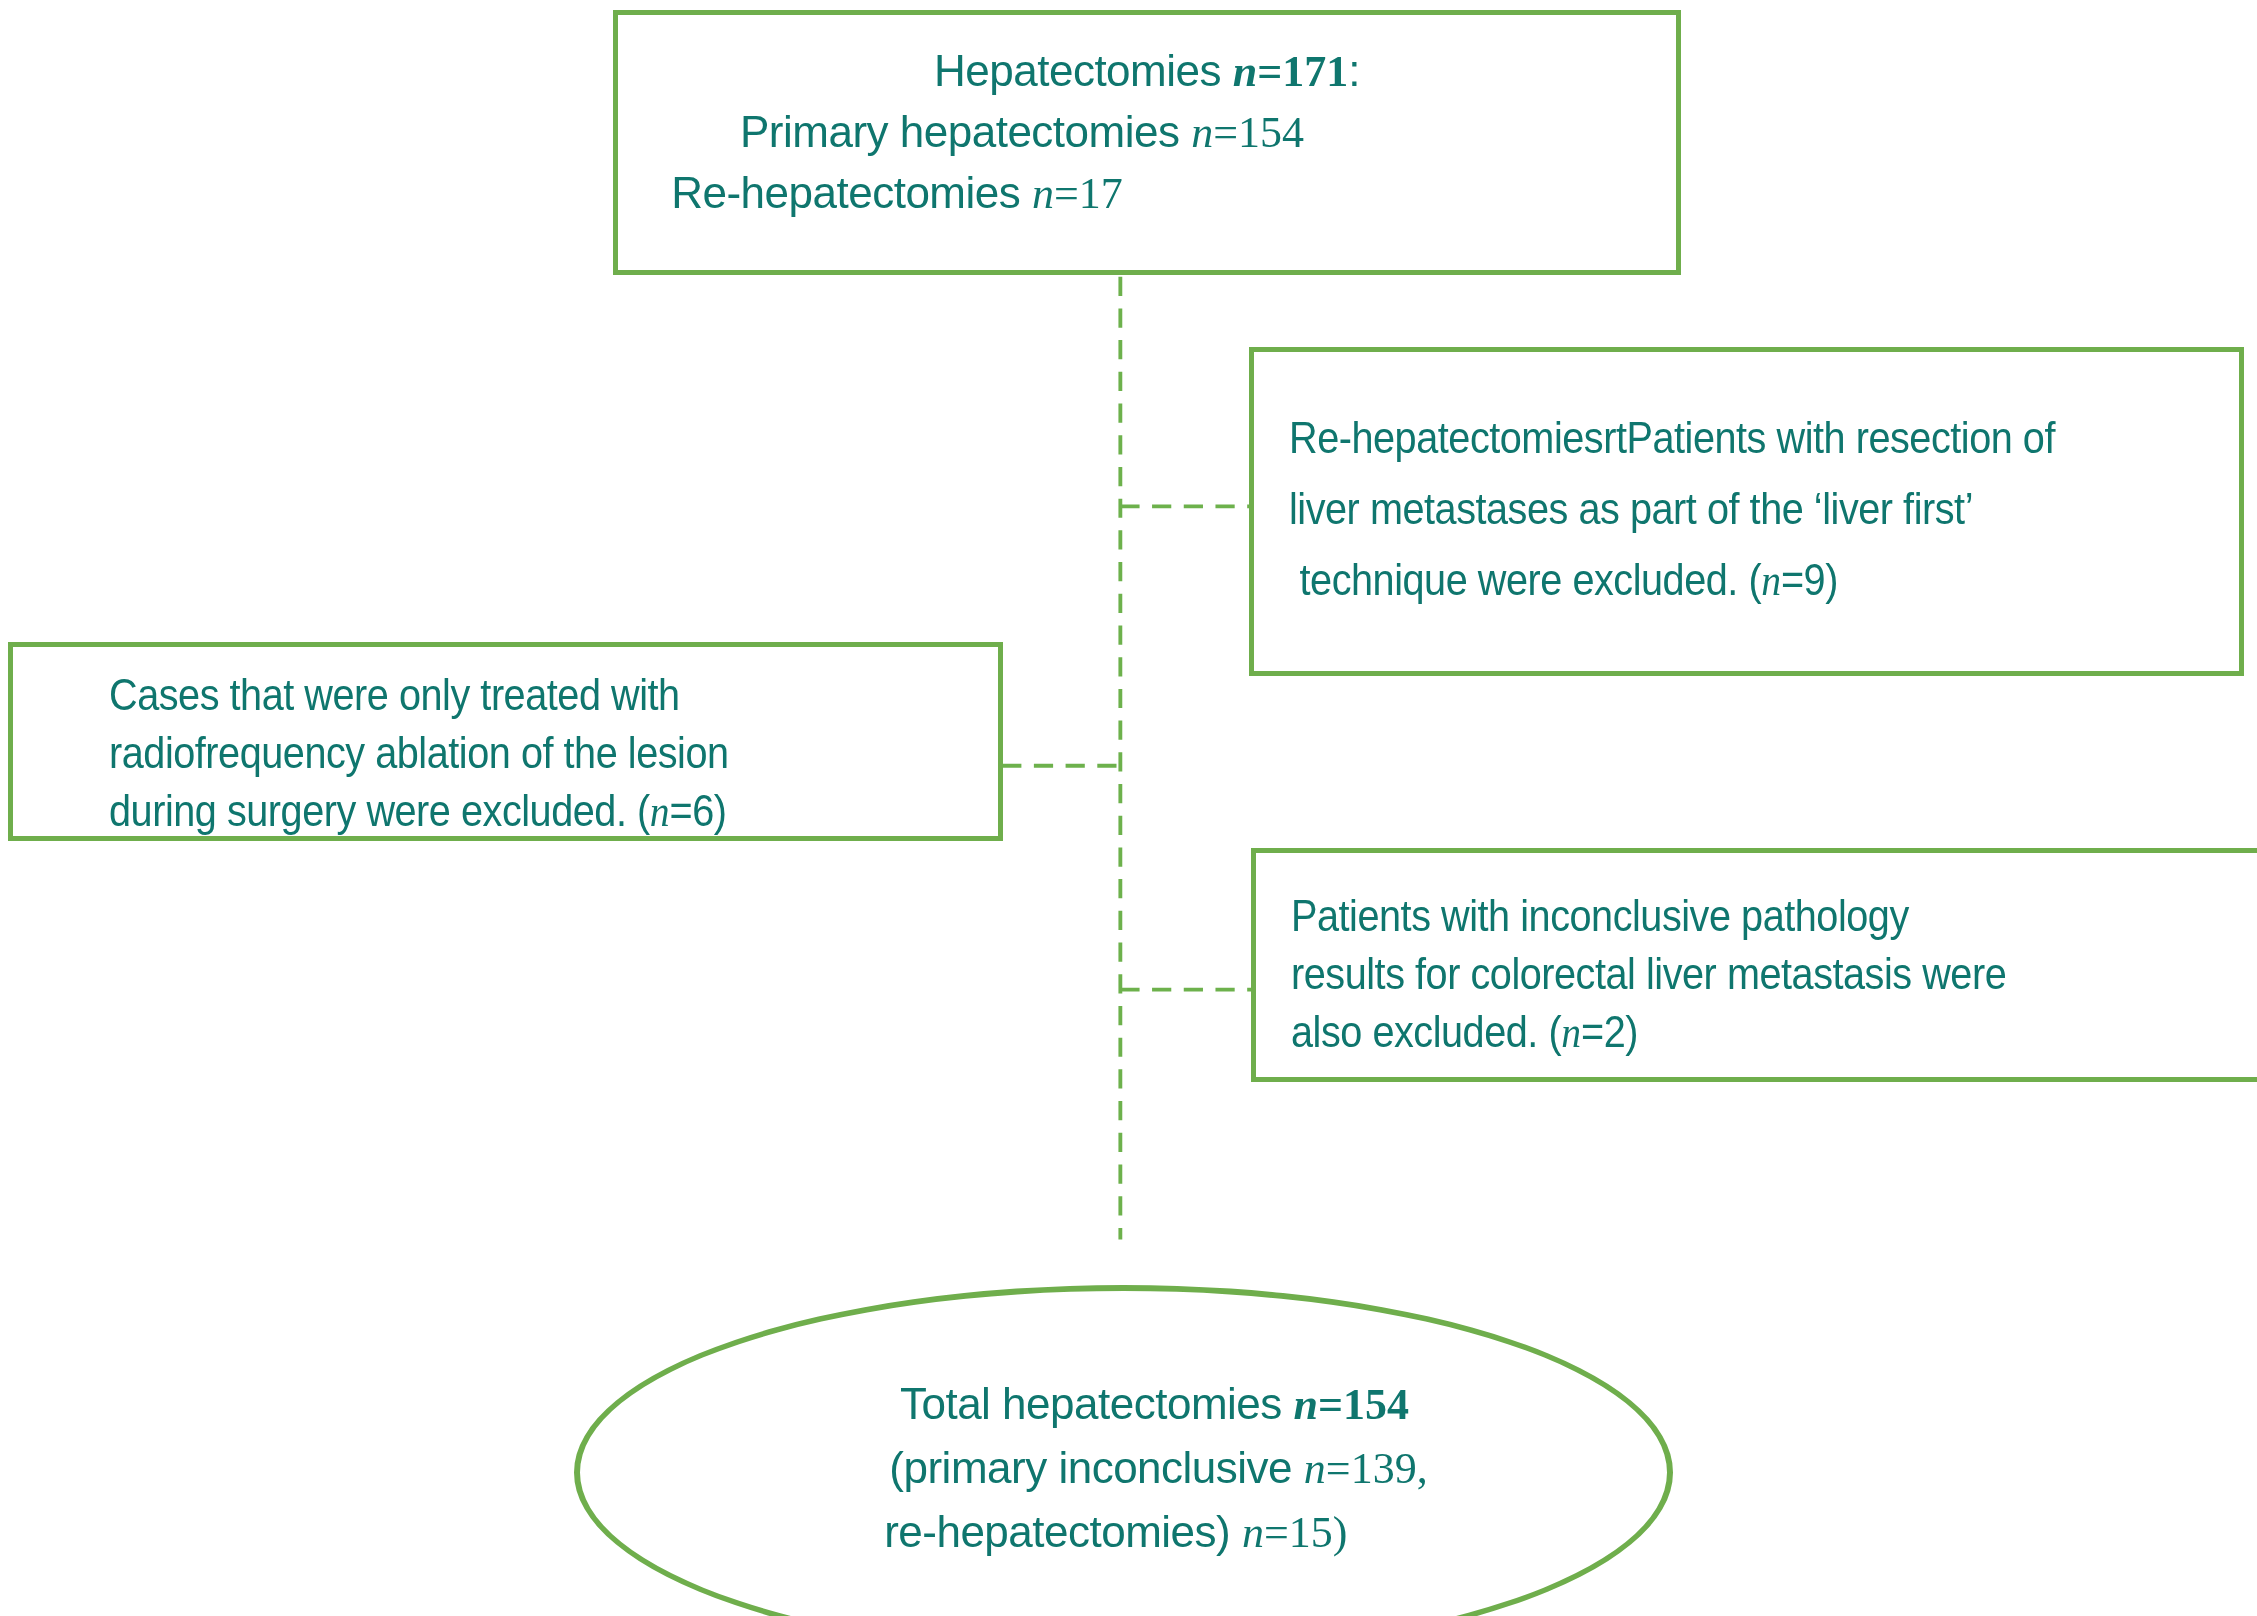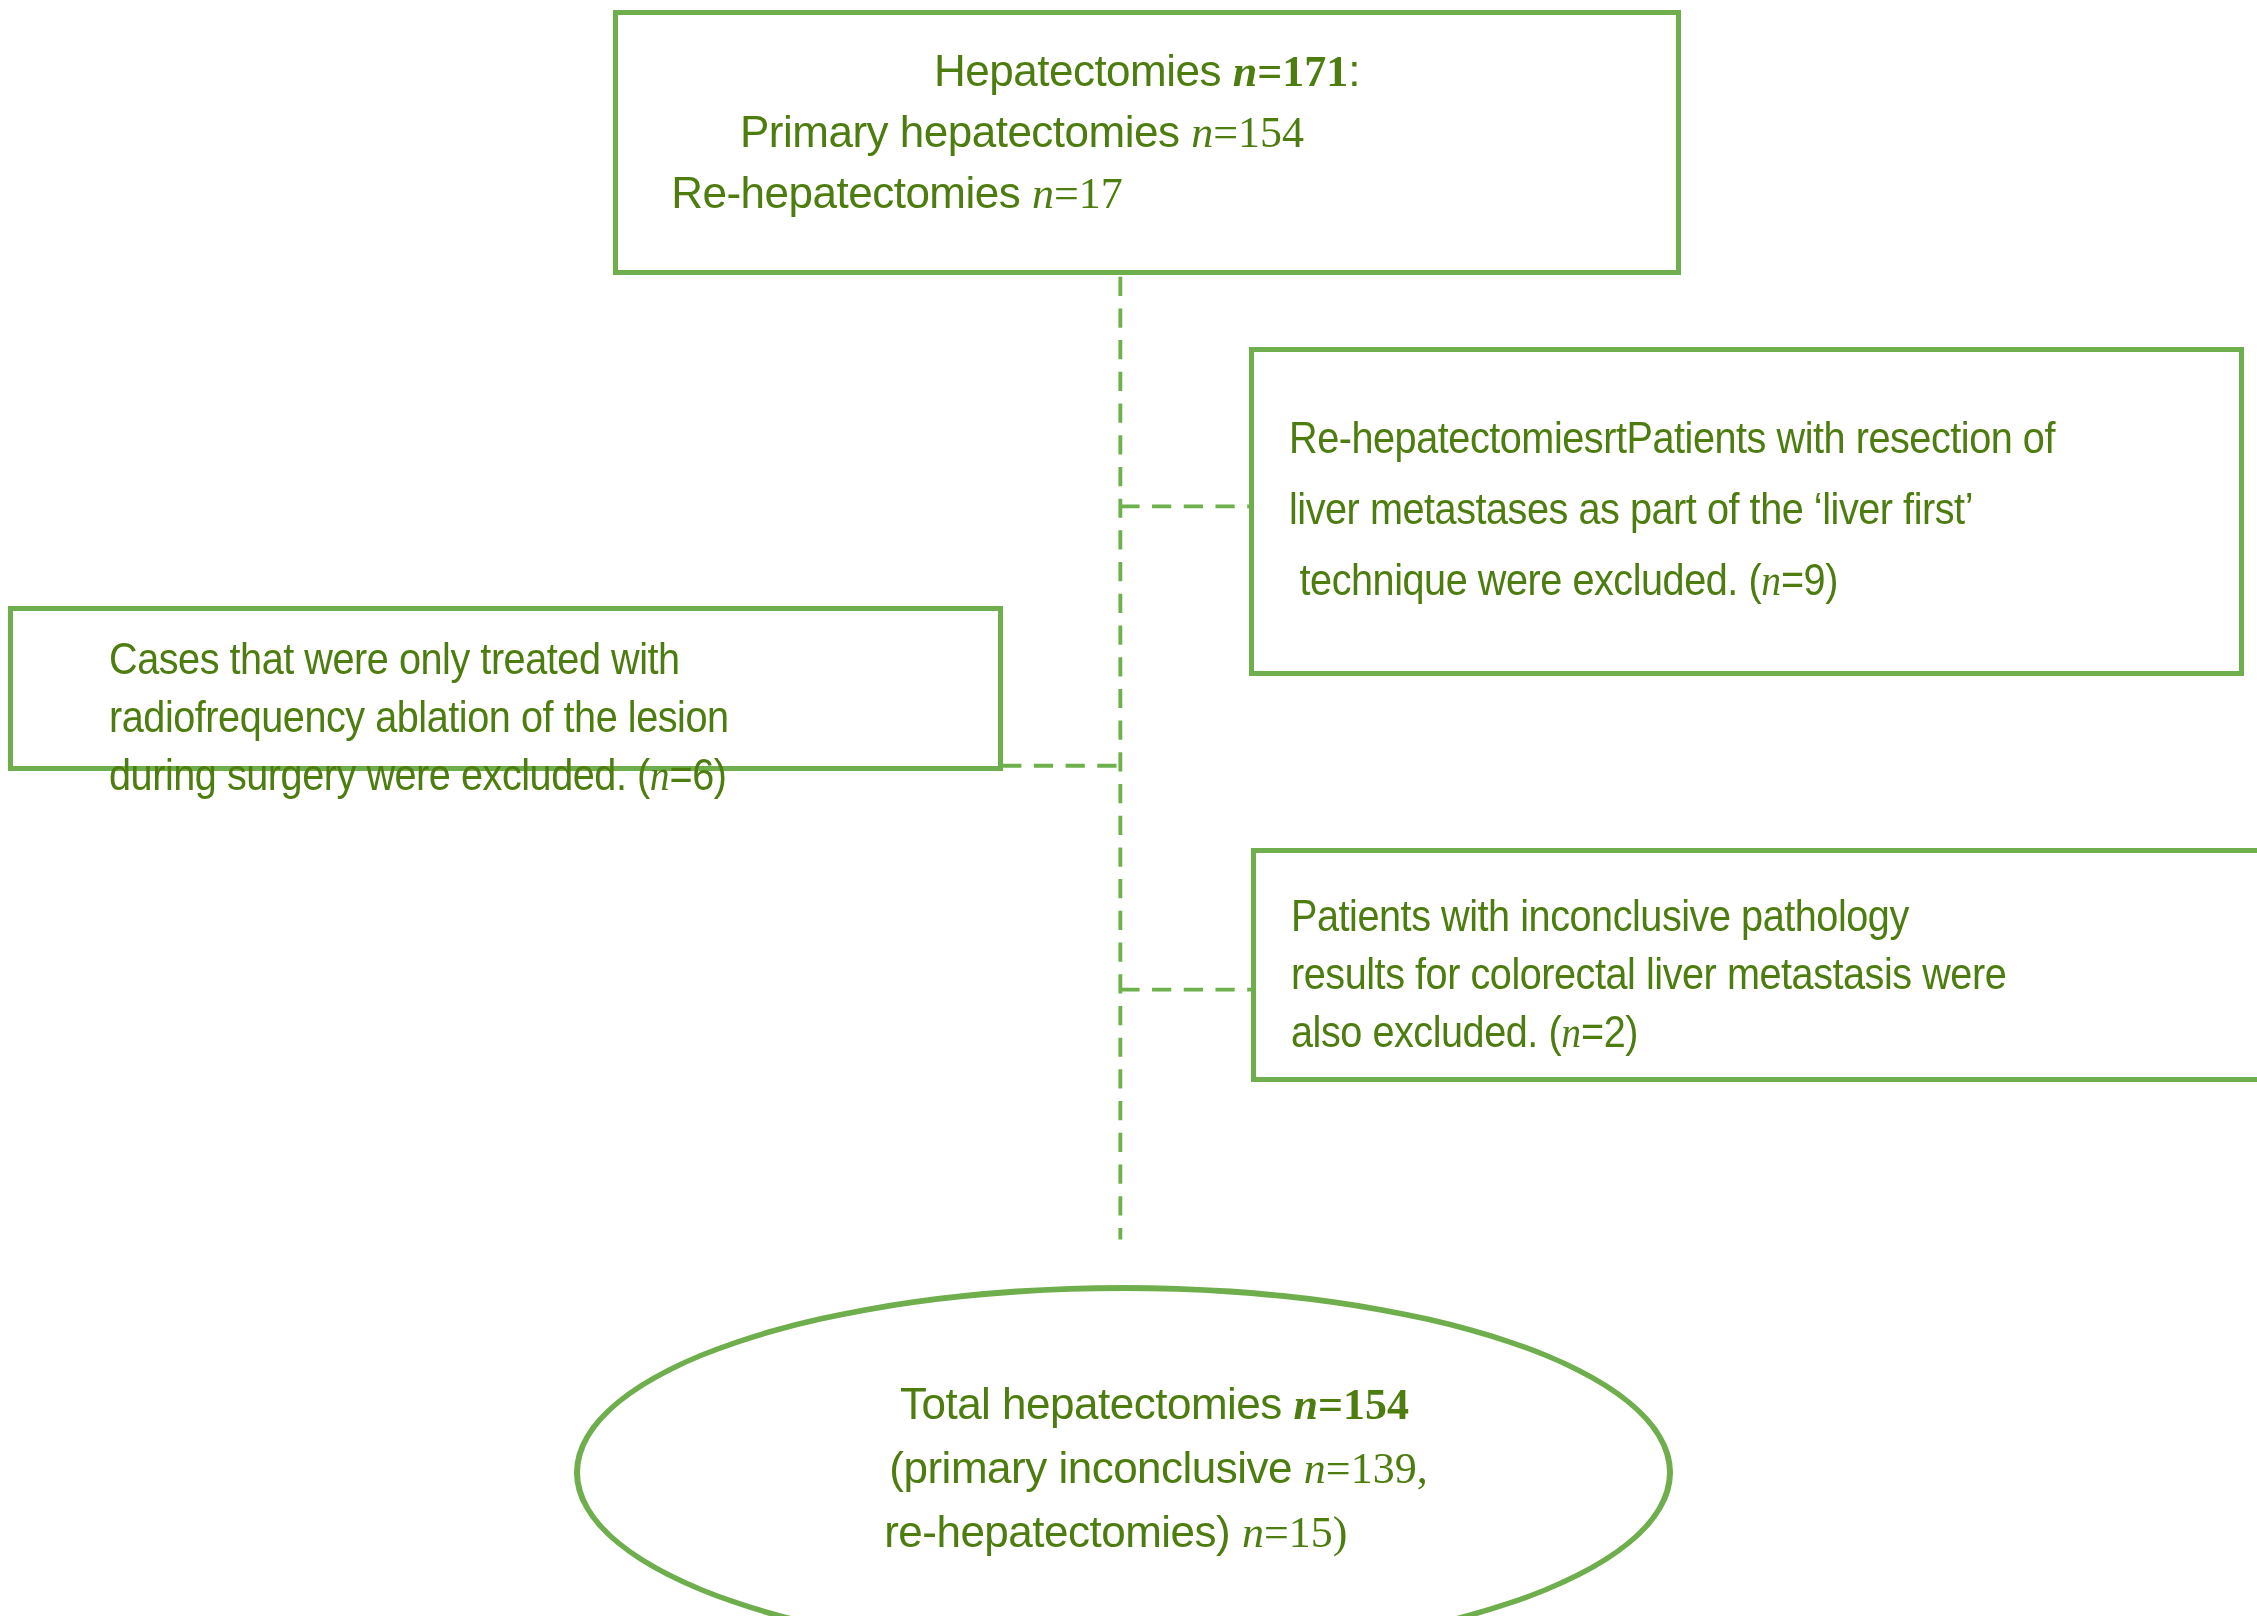--- a/index.html
+++ b/index.html
@@ -2,21 +2,21 @@
 <html><head>
 <meta charset="utf-8">
 <style>
   html, body { margin: 0; padding: 0; background: #ffffff; }
   .canvas {
     position: relative;
     width: 2258px;
     height: 1617px;
     background: #ffffff;
     font-family: "Liberation Sans", sans-serif;
-    color: #4d7c0f;
+    color: #0f766e;
     overflow: hidden;
   }
   .connectors {
     position: absolute;
     left: 0; top: 0;
     width: 2258px; height: 1617px;
   }
   .node {
     position: absolute;
     box-sizing: border-box;
@@ -42,22 +42,22 @@
   
   .cond .line { transform: scaleX(0.9); transform-origin: 0 50%; }
 
   .right-box-1 {
     left: 1249px; top: 347px;
     width: 995px; height: 329px;
     padding: 50px 19px 0 35px;
     line-height: 71px;
   }
   .left-box {
-    left: 7.7px; top: 606px;
-    width: 995px; height: 165px;
+    left: 7.7px; top: 642px;
+    width: 995px; height: 199px;
     padding: 19px 19px 0 96px;
     line-height: 58px;
   }
   .right-box-2 {
     left: 1251px; top: 848px;
     width: 1181px; height: 234px;
     padding: 34px 19px 0 35px;
     line-height: 58px;
   }
 

